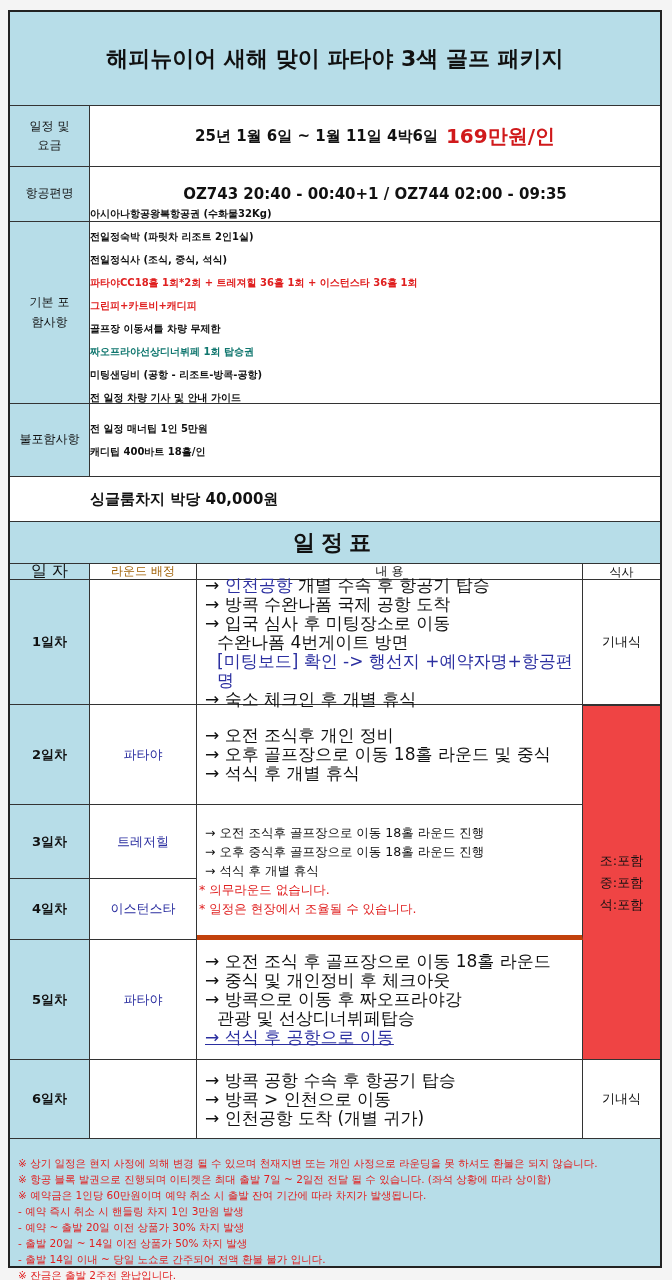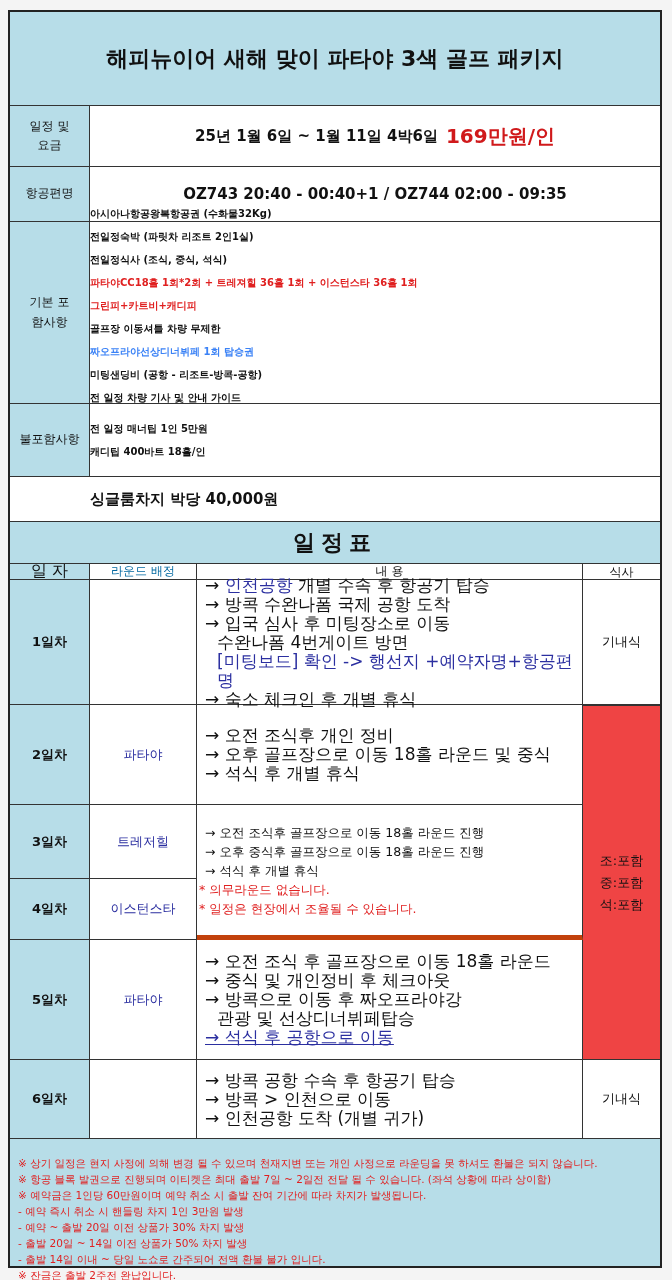--- a/index.html
+++ b/index.html
@@ -8,21 +8,21 @@
   .sheet { position: absolute; left: 8px; top: 10px; width: 654px; height: 1258px; background: #fff; border: 2px solid #222; }
   .row { position: absolute; left: 0; width: 650px; border-bottom: 1px solid #333; }
   .blue { background: #b7dde8; }
   .title { top: 0; height: 94px; display: flex; align-items: center; justify-content: center; font-size: 22px; font-weight: bold; border-bottom: 1px solid #333; }
   .label { position: absolute; left: 0; top: 0; bottom: 0; width: 80px; border-right: 1px solid #333; display: flex; align-items: center; justify-content: center; text-align: center; font-size: 12px; line-height: 1.6; background: #b7dde8; }
   .val { position: absolute; left: 80px; right: 0; top: 0; bottom: 0; display: flex; align-items: center; font-weight: bold; font-size: 15px; }
   .center { justify-content: center; }
   .price { color: #d0191b; font-size: 20px; margin-left: 8px; }
   .list { flex-direction: column; align-items: flex-start; justify-content: center; line-height: 23px; font-size: 10px; }
   .red { color: #e02020; }
-  .orange { color: #3b82f6; }
+  .orange { color: #0f766e; }
   .blue-text { color: #2b2fa0; }
   .sched-title { display: flex; align-items: center; justify-content: center; font-size: 22px; font-weight: bold; letter-spacing: 6px; }
   .cell { position: absolute; top: 0; bottom: 0; border-right: 1px solid #333; display: flex; align-items: center; justify-content: center; font-size: 12px; }
   .c-day { left: 0; width: 80px; background: #b7dde8; font-weight: bold; font-size: 13px; }
   .c-round { left: 80px; width: 107px; color: #2b2fa0; font-size: 13px; }
   .c-content { left: 187px; width: 386px; flex-direction: column; align-items: flex-start; justify-content: center; padding-left: 8px; font-size: 17px; line-height: 19px; }
   .c-meal { left: 573px; width: 77px; border-right: none; font-size: 13px; flex-direction: column; line-height: 22px; }
   .hdr .cell { font-size: 12px; font-weight: normal; }
   .indent { padding-left: 12px; }
   .underline { text-decoration: underline; color: #2b2fa0; }
@@ -73,21 +73,21 @@
   </div>
 
   <div class="row" style="top:465px;height:45px;">
     <div class="val">싱글룸차지 박당 40,000원</div>
   </div>
 
   <div class="row blue sched-title" style="top:510px;height:42px;">일정표</div>
 
   <div class="row hdr" style="top:552px;height:16px;">
     <div class="cell c-day" style="font-weight:normal;font-size:16px;">일 자</div>
-    <div class="cell c-round" style="color:#0369a1;font-size:12px;">라운드 배정</div>
+    <div class="cell c-round" style="color:#a16207;font-size:12px;">라운드 배정</div>
     <div class="cell c-content" style="align-items:center;padding-left:0;">내 용</div>
     <div class="cell c-meal">식사</div>
   </div>
 
   <div class="row" style="top:568px;height:125px;">
     <div class="cell c-day">1일차</div>
     <div class="cell c-round"></div>
     <div class="cell c-content">
       <div><span>→ </span><span class="blue-text">인천공항</span><span> 개별 수속 후 항공기 탑승</span></div>
       <div>→ 방콕 수완나폼 국제 공항 도착</div>

